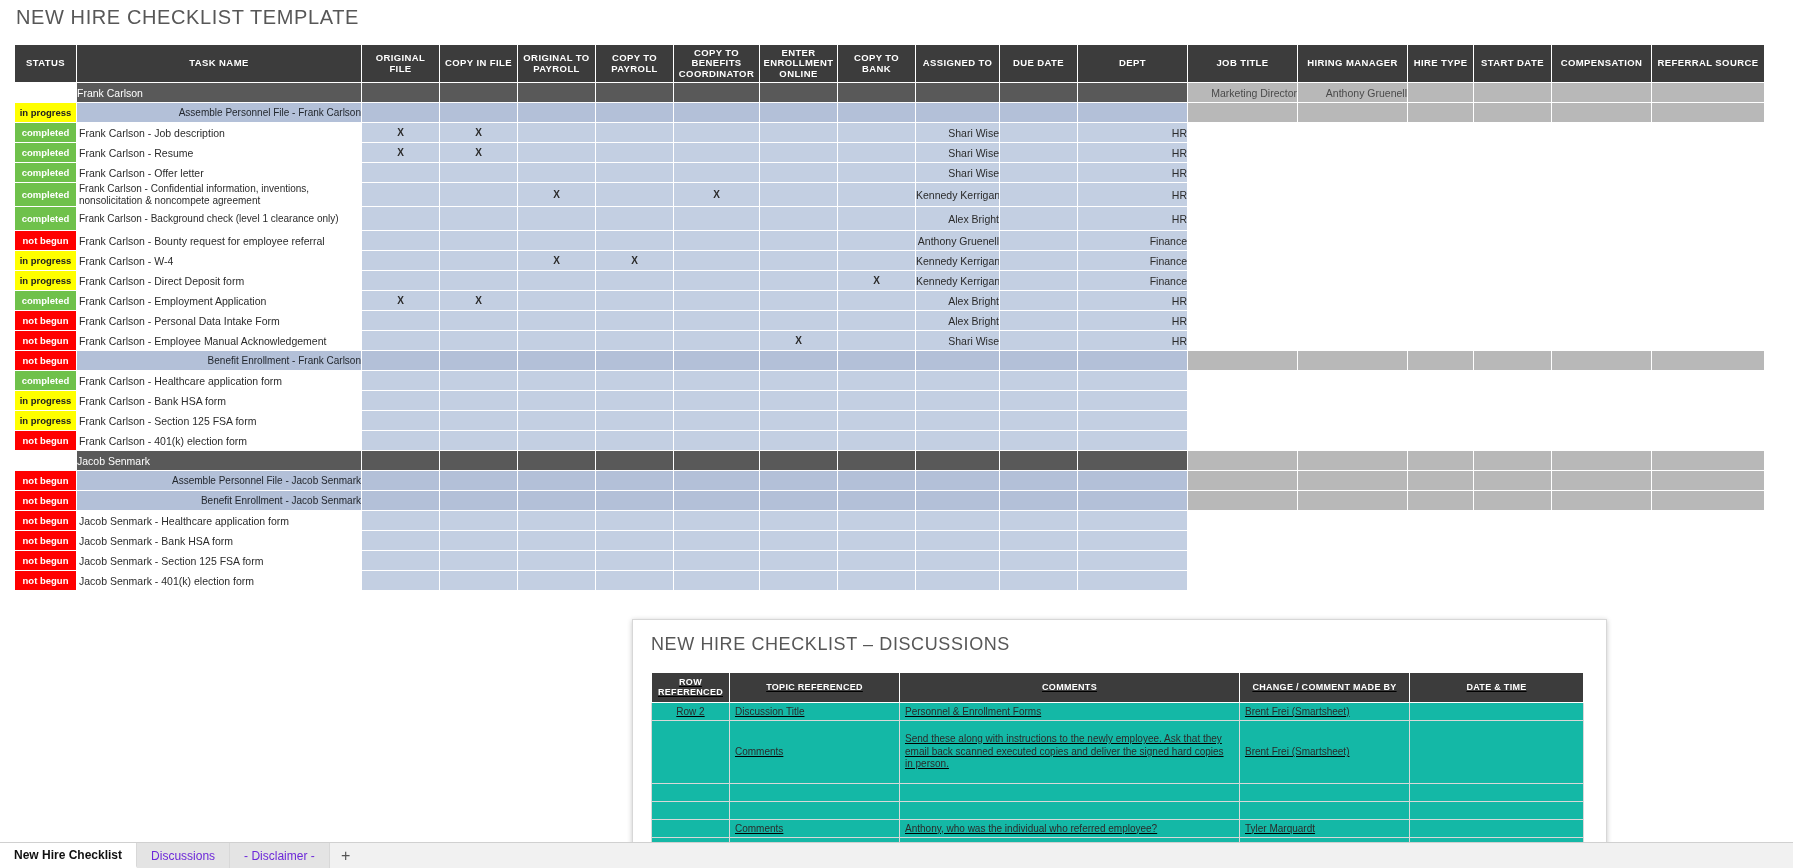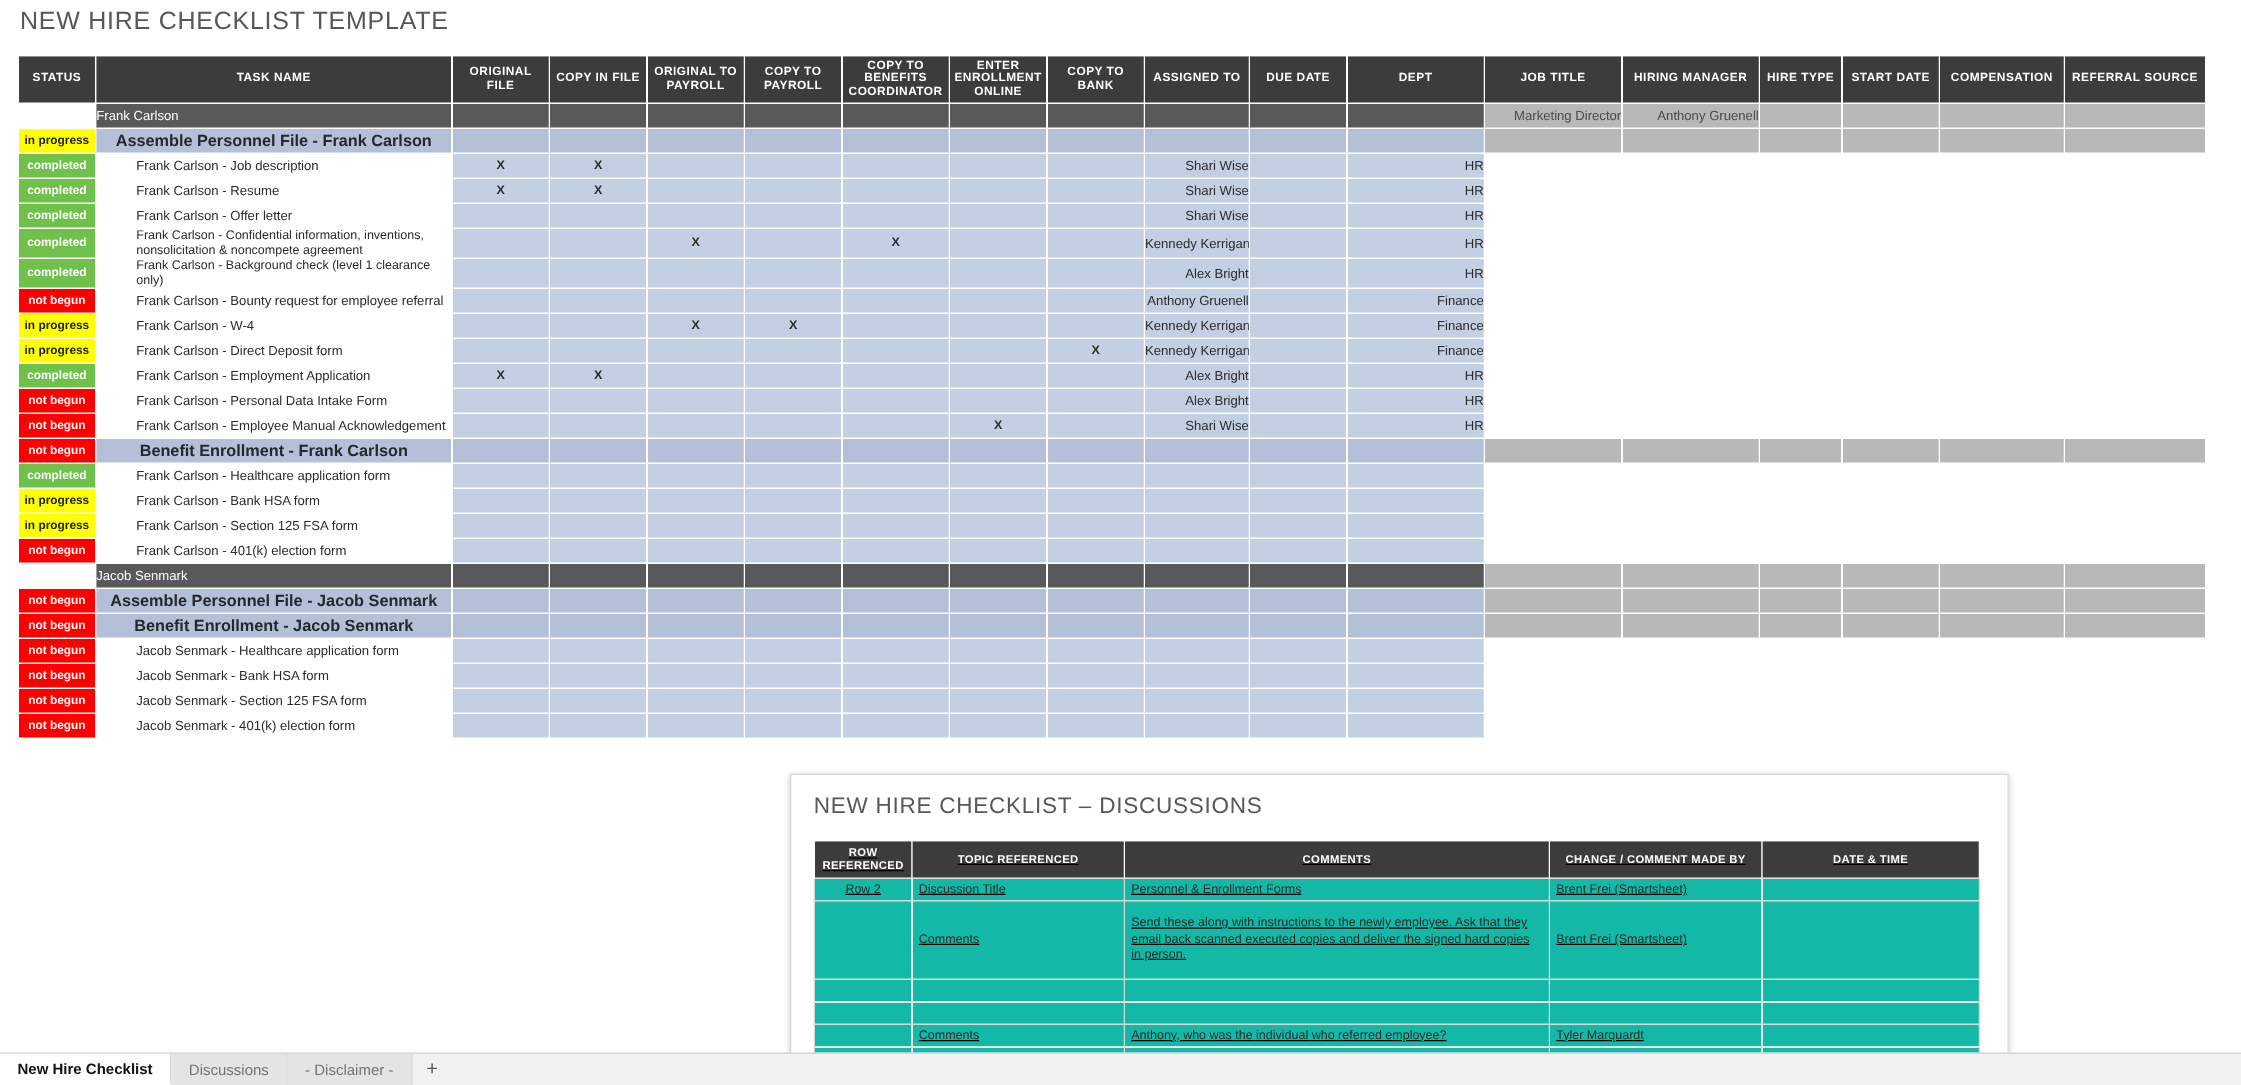--- a/index.html
+++ b/index.html
@@ -59,26 +59,26 @@
 
   
   td.status { text-align: center; font-size: 9.5px; font-weight: bold; }
   .st-inprogress { background: #ffff00; color: #202020; }
   .st-completed  { background: #6fc14b; color: #ffffff; }
   .st-notbegun   { background: #ff0000; color: #ffffff; }
   .st-blank      { background: #ffffff; }
 
   
   td.task { background: #ffffff; text-align: left; font-size: 10.5px; padding-left: 10px; }
-  td.task.indent { padding-left: 32px; margin-left: 12px; }
+  td.task.indent { padding-left: 2px; margin-left: 12px; }
   td.blue { background: #b3c0d8; }
   td.grayband { background: #b8b8b8; }
   td.darkband { background: #595959; color:#e6e6e6; }
   td.name-band { background: #595959; color: #ffffff; text-align:left; padding-left:10px; font-size:10.5px;}
-  td.grp-band { background:#b3c0d8; text-align:center; padding-left:10px; font-weight:bold; font-size:13px; color:#23272e;}
+  td.grp-band { background:#b3c0d8; text-align:right; padding-left:10px; font-weight:normal; font-size:10px; color:#23272e;}
   td.x { text-align: center; font-weight: bold; font-size: 10px; background: #c3cfe2; }
   td.plain { background: #ffffff; }
   td.dim { background:#c3cfe2; }
   td.leftpad { padding-left:5px; text-align:right; }
   td.graytext { color:#4a4a4a; }
 
   
   .disc-panel {
     position: absolute;
     left: 632px; top: 619px;
@@ -110,21 +110,21 @@
   table.disc td.c { text-align:center; }
 
   
   .tabbar {
     position: absolute; left: 0; bottom: 0; width: 1793px; height: 26px;
     background: #f1f1f1; border-top: 1px solid #d0d0d0;
     display: flex; align-items: stretch;
   }
   .tab {
     display:flex; align-items:center; padding: 0 14px;
-    font-size: 12px; color: #737373; border-right: 1px solid #d8d8d8;
+    font-size: 12px; color: #6d28d9; border-right: 1px solid #d8d8d8;
     background: #e4e4e4; cursor: pointer;
   }
   .tab.active { background: #ffffff; color:#111; font-weight: bold; border-bottom: 2px solid #ffffff; }
   .tab-add { display:flex; align-items:center; justify-content:center; width:32px; font-size:16px; color:#555; cursor:pointer;}
 </style>
 </head>
 <body>
 
 <div id="app">
 

